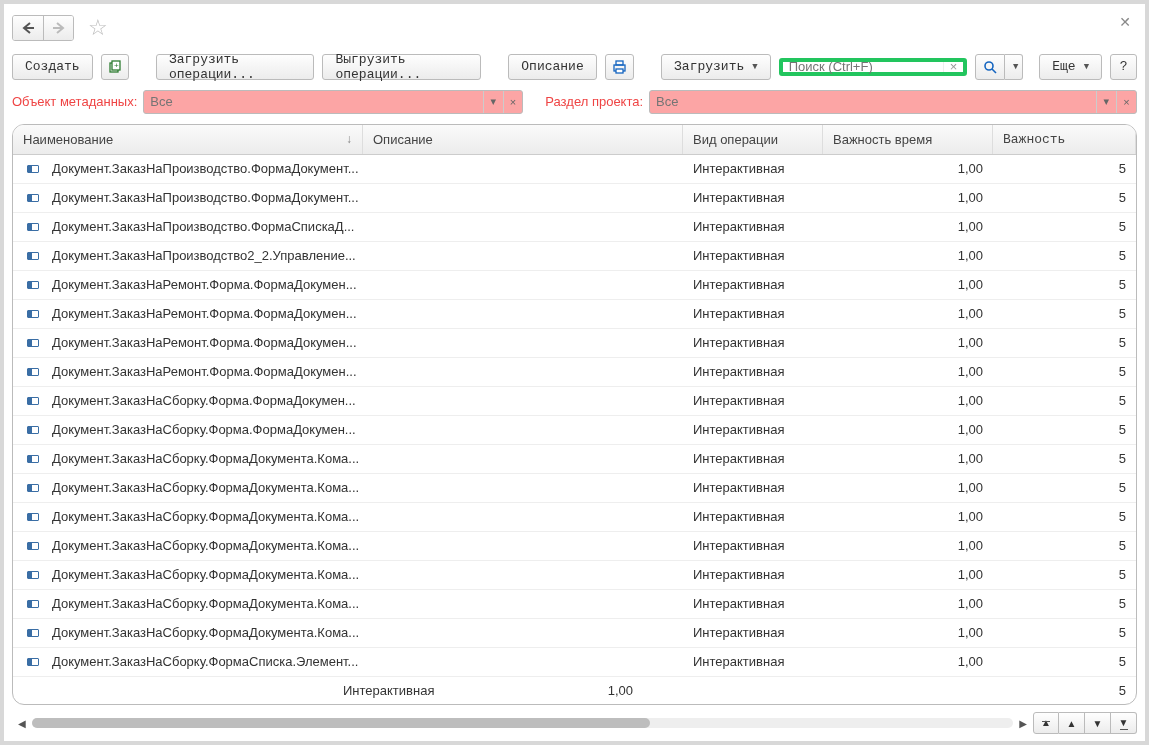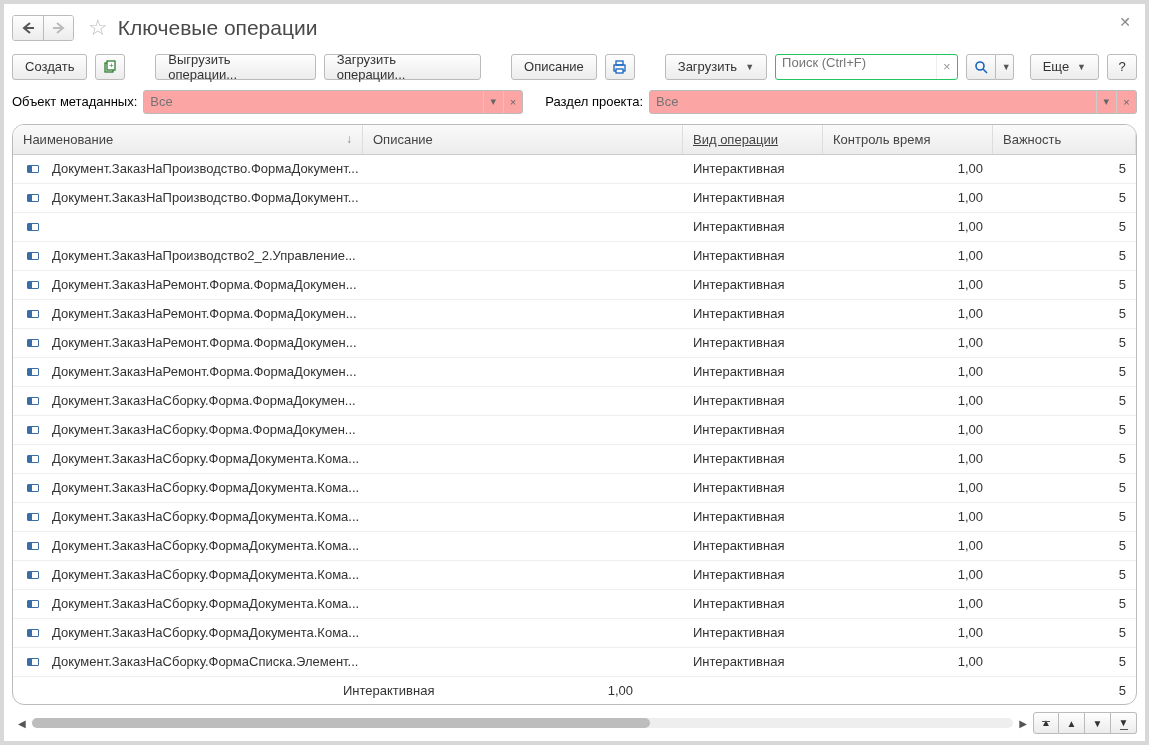--- a/index.html
+++ b/index.html
@@ -65,38 +65,39 @@
     padding: 0 12px;
     border: 1px solid #bbb;
     border-radius: 3px;
     background: linear-gradient(#fefefe,#ececec);
     display: inline-flex;
     align-items: center;
     gap: 4px;
     cursor: pointer;
     font-size: 13px;
     color: #333;
+    font-family: Liberation Mono, monospace;
   }
   .btn.icon-only { padding: 0 6px; width: 30px; justify-content: center; }
   .btn-group { display: flex; }
   .btn-group .btn:first-child { border-top-right-radius:0; border-bottom-right-radius:0;}
   .btn-group .btn:last-child  { border-top-left-radius:0; border-bottom-left-radius:0; border-left:none;}
   .gap { width: 14px; }
-  .searchbox { display: inline-flex; border:1px solid #22c55e; border-radius:3px; height:26px; align-items:flex-start; background:#fff;}
+  .searchbox { display: inline-flex; border:4px solid #22c55e; border-radius:3px; height:18px; align-items:center; background:#fff;}
   .searchbox input { border:none; outline:none; font-size:13px; width:160px; padding:0 6px; background:transparent;}
   .searchbox .clear { padding:0 6px; color:#999; cursor:pointer; border-left:1px solid #eee; height:100%; display:flex; align-items:center;}
   .chev { font-size: 9px; color:#555; margin-left:4px; }
 
   .filters {
     display: flex;
     align-items: center;
     gap: 6px;
     margin-bottom: 10px;
   }
-  .filters label { color:#000000; }
+  .filters label { color:#ef4444; }
   .filterbox {
     display:flex; align-items:center;
     border:1px solid #bbb; border-radius:3px; height:24px; background:#fca5a5;
   }
   .filterbox input { border:none; outline:none; padding:0 6px; font-size:13px; height:100%; background:transparent;}
   .filterbox .dd, .filterbox .xx { width:22px; display:flex; align-items:center; justify-content:center; border-left:1px solid #ccc; height:100%; cursor:pointer; color:#666; font-size:11px;}
   
   .grid-wrap {
     flex: 1 1 auto;
     border: 1px solid #bbb;
@@ -109,23 +110,23 @@
   .grid-head {
     display:flex;
     background: linear-gradient(#fafafa,#ececec);
     border-bottom:1px solid #ccc;
     height:30px;
     flex-shrink:0;
   }
   .col { display:flex; align-items:center; padding:0 10px; border-right:1px solid #ddd; font-size:13px; color:#444;}
   .c-name { width:350px; justify-content:space-between;}
   .c-desc { width:320px; }
-  .c-type { width:140px;text-decoration:underline; }
+  .c-type { width:140px; }
   .c-time { width:170px; }
-  .c-imp  { flex:1; }
+  .c-imp  { flex:1;font-family:Liberation Mono, monospace; }
   .sort-arrow { color:#888; font-size:12px;}
 
   .grid-body { flex:1; overflow-y:auto; overflow-x:hidden; }
   .row {
     display:flex; height:29px; border-bottom:1px solid #eee; align-items:center;
     font-size:13px;
   }
   .row .cell { padding:0 10px; overflow:hidden; white-space:nowrap; text-overflow:ellipsis; }
   .cell-name { width:350px; display:flex; align-items:center; gap:13px; }
   .cell-desc { width:320px; }
@@ -183,40 +184,39 @@
           </svg>
       </div>
       <div class="nav-btn">
         <svg width="14" height="12">
             <path d="M5 1 L11 6 L5 11" stroke="#bbb" stroke-width="2" fill="none"></path>
             <line x1="1" y1="6" x2="11" y2="6" stroke="#bbb" stroke-width="2"></line>
           </svg>
       </div>
     </div>
     <span class="star">☆</span>
-    <span class="title">Ключевые операции</span>
   </div>
 
   <div class="toolbar">
     <div class="btn">
         <span>Создать</span>
       </div>
     <div class="btn icon-only">
       <svg width="14" height="14">
           <rect x="2" y="3" width="8" height="9" fill="none" stroke="#2e7d32" stroke-width="1.3"></rect>
           <rect x="4" y="1" width="8" height="9" fill="#fff" stroke="#2e7d32" stroke-width="1.3"></rect>
           <text x="6" y="8" font-size="8" fill="#2e7d32">+</text>
         </svg>
     </div>
     <div class="gap"></div>
     <div class="btn">
+        <span>Загрузить операции...</span>
+      </div>
+    <div class="btn">
         <span>Выгрузить операции...</span>
-      </div>
-    <div class="btn">
-        <span>Загрузить операции...</span>
       </div>
     <div class="gap"></div>
     <div class="btn">
         <span>Описание</span>
       </div>
     <div class="btn icon-only">
       <svg width="15" height="14">
           <rect x="2" y="5" width="11" height="6" fill="none" stroke="#1565c0" stroke-width="1.3"></rect>
           <rect x="4" y="1" width="7" height="4" fill="none" stroke="#1565c0" stroke-width="1.3"></rect>
           <rect x="4" y="9" width="7" height="4" fill="#fff" stroke="#1565c0" stroke-width="1.3"></rect>
@@ -274,21 +274,21 @@
         <span>Наименование</span>
         <span class="sort-arrow">↓</span>
       </div>
       <div class="col c-desc">
           <span>Описание</span>
         </div>
       <div class="col c-type">
           <span>Вид операции</span>
         </div>
       <div class="col c-time">
-          <span>Контроль время</span>
+          <span>Важность время</span>
         </div>
       <div class="col c-imp">
           <span>Важность</span>
         </div>
     </div>
     <div class="grid-body" id="grid-body">
         <div class="row">
           <div class="cell cell-name">
             <span class="tag-icon"></span>
             <span>Документ.ЗаказНаПроизводство.ФормаДокумент...</span>
@@ -304,20 +304,21 @@
             <span>Документ.ЗаказНаПроизводство.ФормаДокумент...</span>
           </div>
           <div class="cell cell-desc"></div>
           <div class="cell cell-type">Интерактивная</div>
           <div class="cell cell-time">1,00</div>
           <div class="cell cell-imp">5</div>
         </div>
         <div class="row">
           <div class="cell cell-name">
             <span class="tag-icon"></span>
+            <span>Документ.ЗаказНаПроизводство.ФормаСпискаД...</span>
           </div>
           <div class="cell cell-desc"></div>
           <div class="cell cell-type">Интерактивная</div>
           <div class="cell cell-time">1,00</div>
           <div class="cell cell-imp">5</div>
         </div>
         <div class="row">
           <div class="cell cell-name">
             <span class="tag-icon"></span>
             <span>Документ.ЗаказНаПроизводство2_2.Управление...</span>

